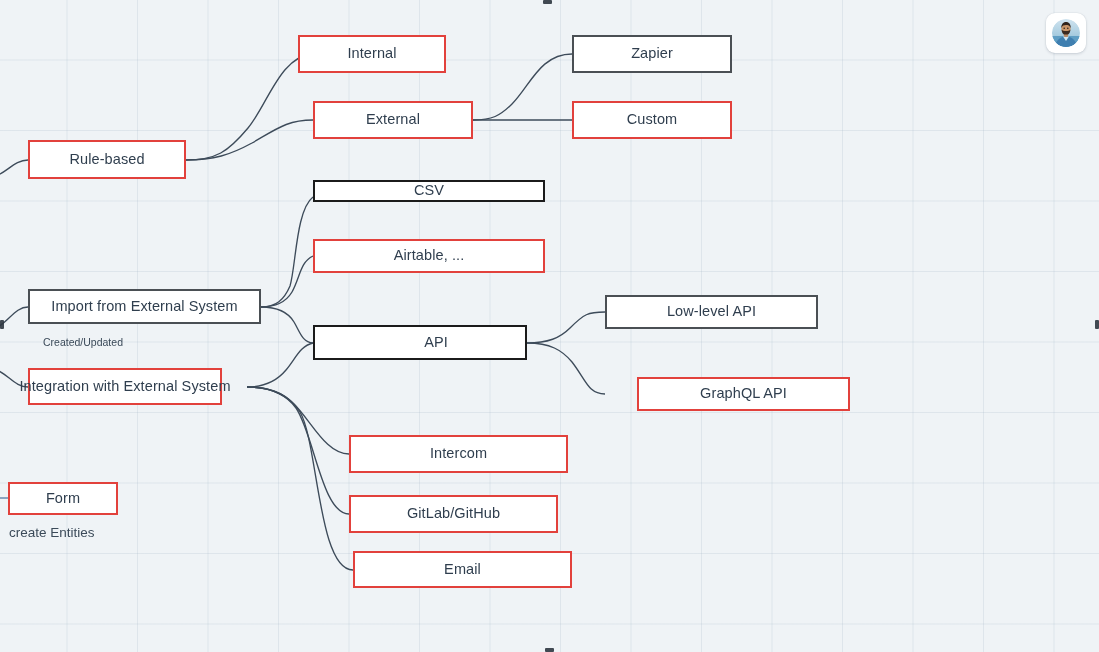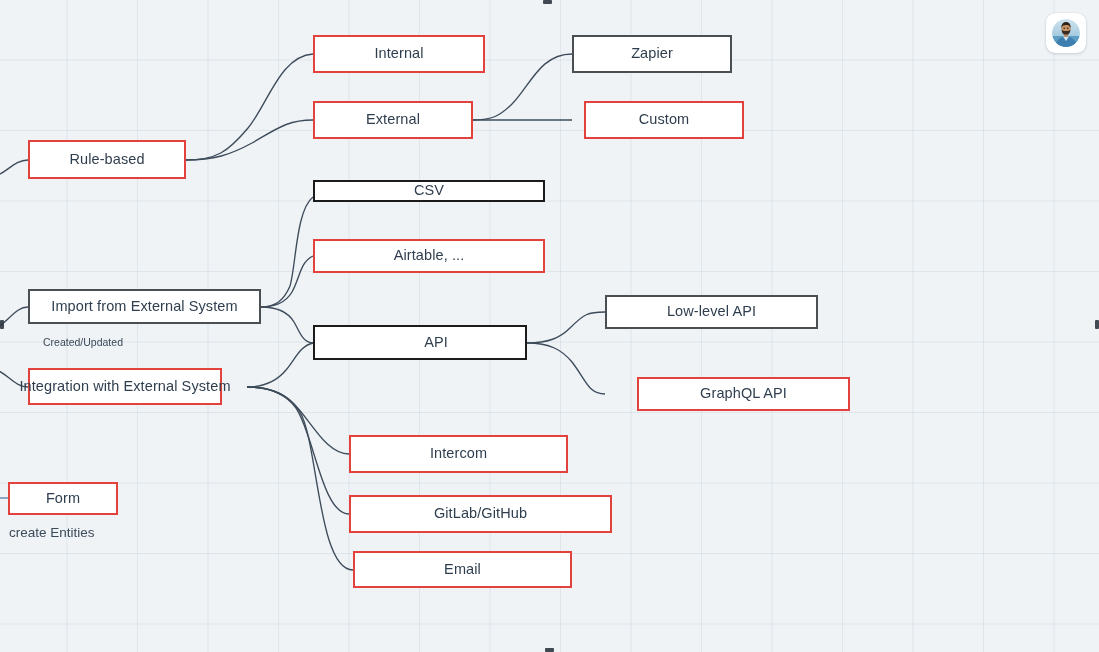--- a/index.html
+++ b/index.html
@@ -118,30 +118,30 @@
 
       <path d="M 527,343 C 548,343 560,338 570,328 C 584,314 588,312 605,312"></path>
       <path d="M 527,343 C 550,343 562,350 572,362 C 586,380 588,394 605,394"></path>
     </g>
   </svg>
 
   <div id="node-layer">
       <div class="node red" style="left: 28px; top: 140px; width: 158px; height: 39px;">
         <span>Rule-based</span>
       </div>
-      <div class="node red" style="left: 313px; top: 35px; width: 172px; height: 38px;">
+      <div class="node red" style="left: 298px; top: 35px; width: 148px; height: 38px;">
         <span>Internal</span>
       </div>
       <div class="node red" style="left: 313px; top: 101px; width: 160px; height: 38px;">
         <span>External</span>
       </div>
       <div class="node gray" style="left: 572px; top: 35px; width: 160px; height: 38px;">
         <span>Zapier</span>
       </div>
-      <div class="node red" style="left: 572px; top: 101px; width: 160px; height: 38px; margin-left: 12px;">
+      <div class="node red" style="left: 572px; top: 101px; width: 160px; height: 38px;">
         <span>Custom</span>
       </div>
       <div class="node gray" style="left: 28px; top: 289px; width: 233px; height: 35px;">
         <span>Import from External System</span>
       </div>
       <div class="node red" style="left: 28px; top: 368px; width: 194px; height: 37px;">
         <span>Integration with External System</span>
       </div>
       <div class="node black" style="left: 313px; top: 180px; width: 232px; height: 22px;">
         <span>CSV</span>
@@ -154,21 +154,21 @@
       </div>
       <div class="node gray" style="left: 605px; top: 295px; width: 213px; height: 34px;">
         <span>Low-level API</span>
       </div>
       <div class="node red" style="left: 605px; top: 377px; width: 213px; height: 34px; margin-left: 32px;">
         <span>GraphQL API</span>
       </div>
       <div class="node red" style="left: 349px; top: 435px; width: 219px; height: 38px;">
         <span>Intercom</span>
       </div>
-      <div class="node red" style="left: 349px; top: 495px; width: 263px; height: 38px;">
+      <div class="node red" style="left: 349px; top: 495px; width: 209px; height: 38px;">
         <span>GitLab/GitHub</span>
       </div>
       <div class="node red" style="left: 353px; top: 551px; width: 219px; height: 37px;">
         <span>Email</span>
       </div>
       <div class="node red" style="left: 8px; top: 482px; width: 110px; height: 33px;">
         <span>Form</span>
       </div>
     </div>
 

